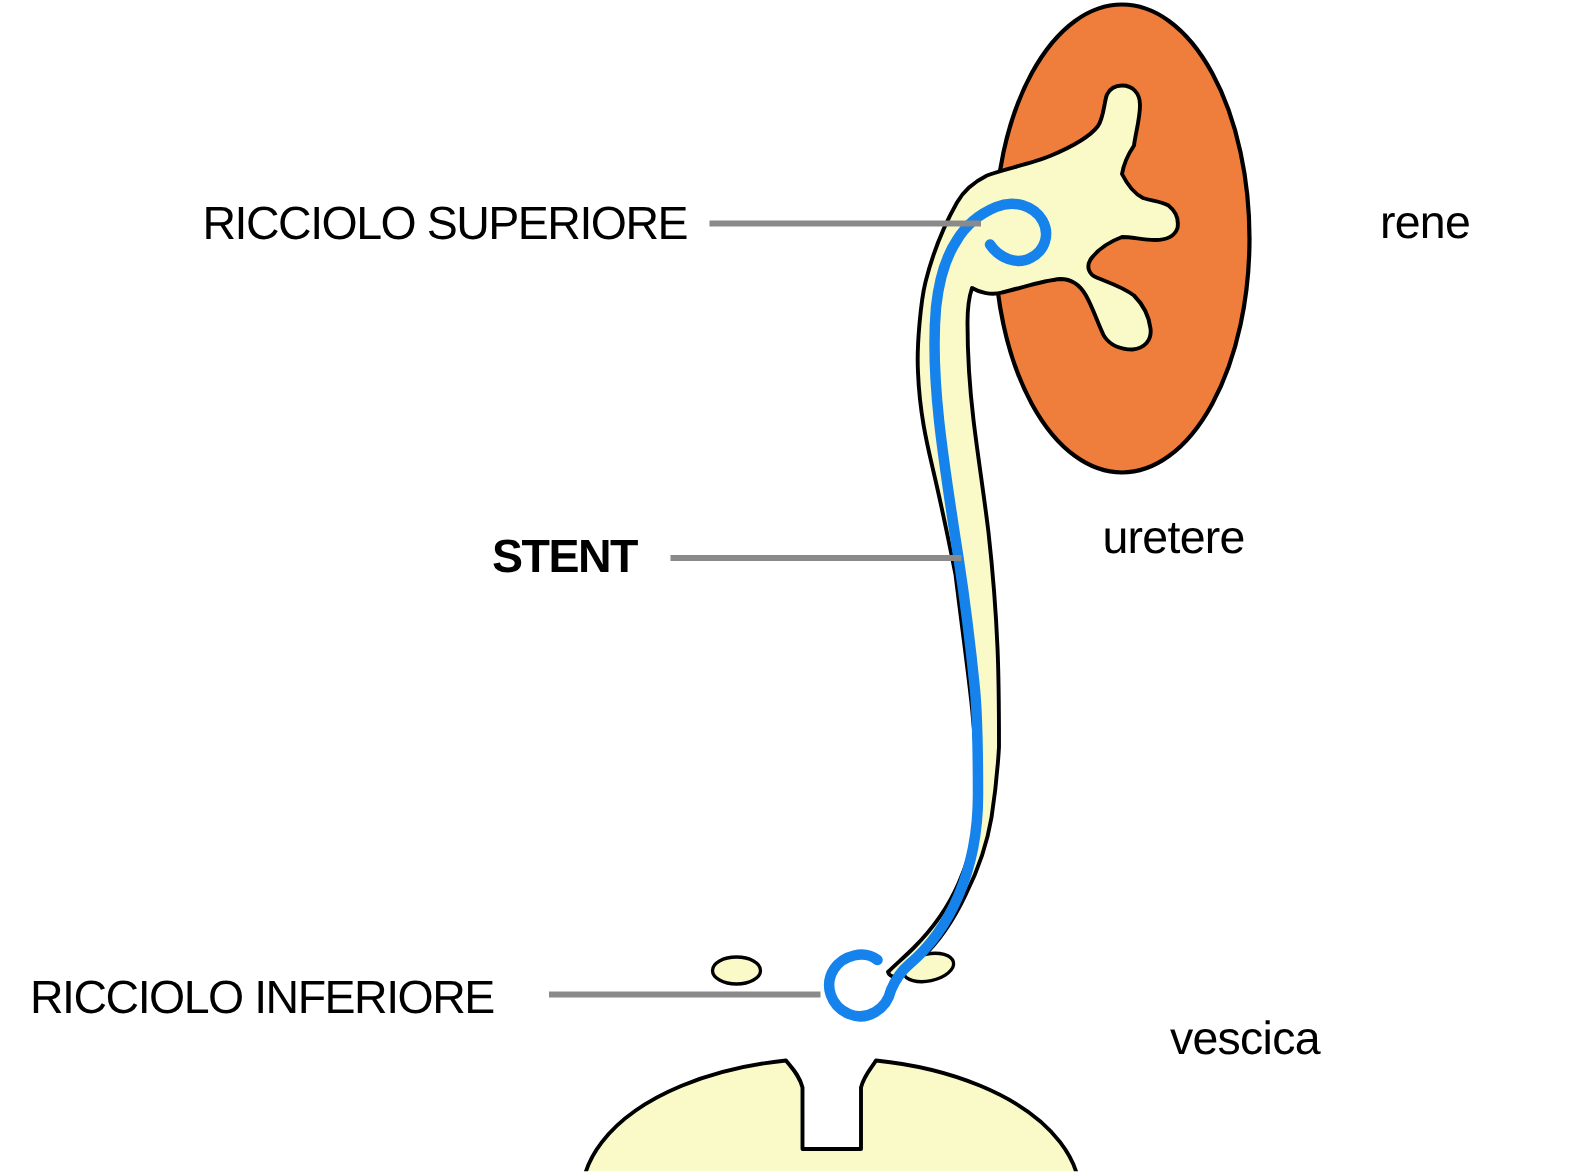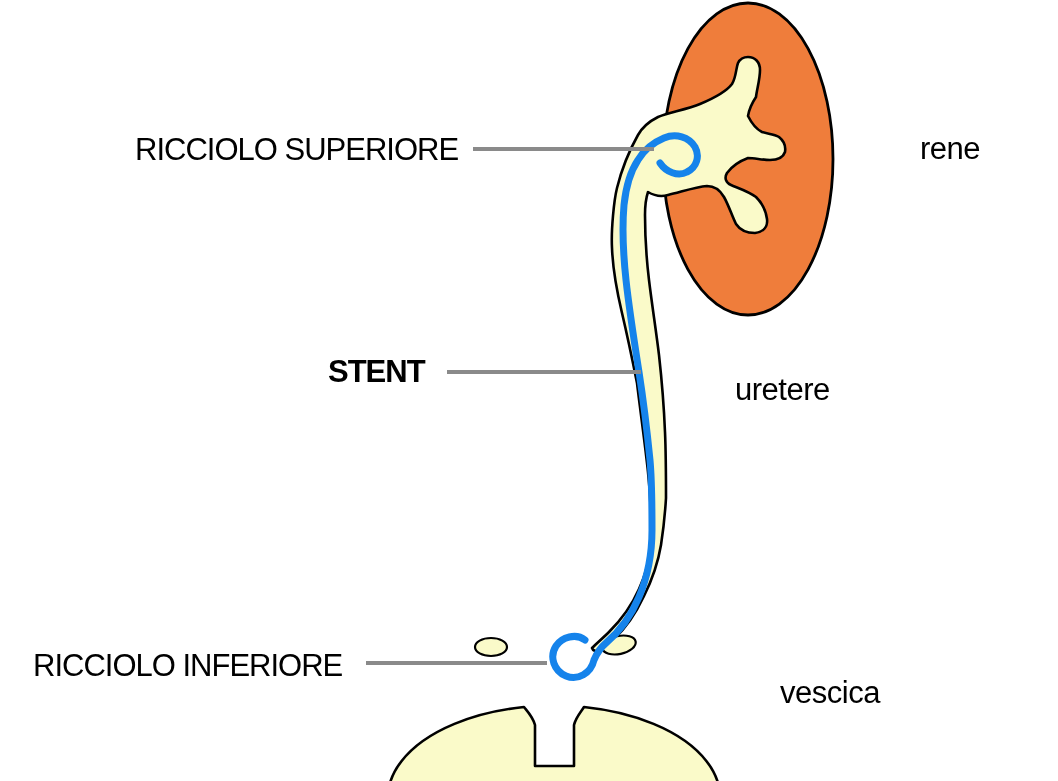--- a/index.html
+++ b/index.html
@@ -120,21 +120,21 @@
 
     <line class="connector" x1="473" y1="149" x2="654" y2="149"></line>
     <line class="connector" x1="447" y1="372" x2="641" y2="372"></line>
     <line class="connector" x1="366" y1="663" x2="547" y2="663"></line>
   </svg>
 
   <div class="label caps" style="left:135px; top:149px;">RICCIOLO SUPERIORE</div>
 
   <div class="label caps" style="left:328px; top:371px;font-weight:bold;">STENT</div>
 
-  <div class="label caps" style="left:33px; top:665px;">RICCIOLO INFERIORE</div>
+  <div class="label caps" style="left:20px; top:665px;">RICCIOLO INFERIORE</div>
 
   <div class="label" style="left:880px; top:148px;margin-left:40px;">rene</div>
 
-  <div class="label" style="left:735px; top:389px;">uretere</div>
+  <div class="label" style="left:735px; top:358px;">uretere</div>
 
   <div class="label" style="left:780px; top:692px;">vescica</div>
 
 </div>
 
 </body></html>

